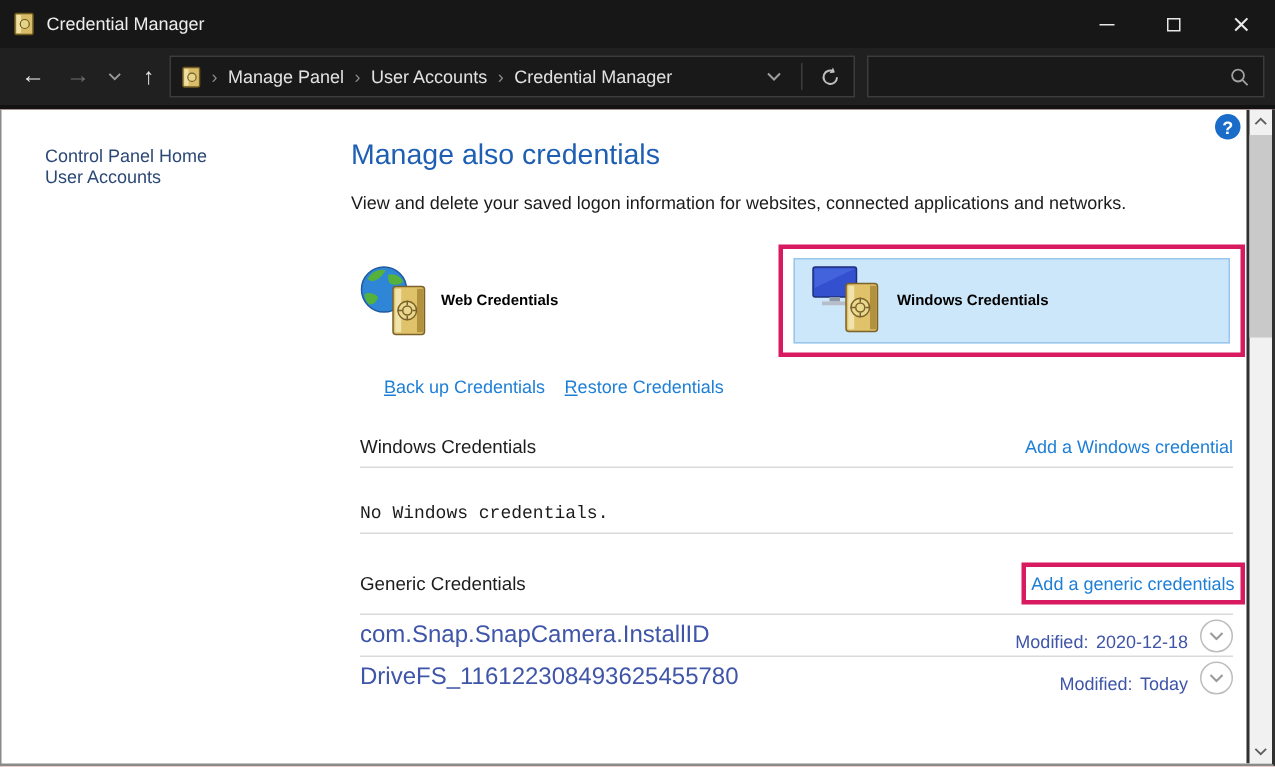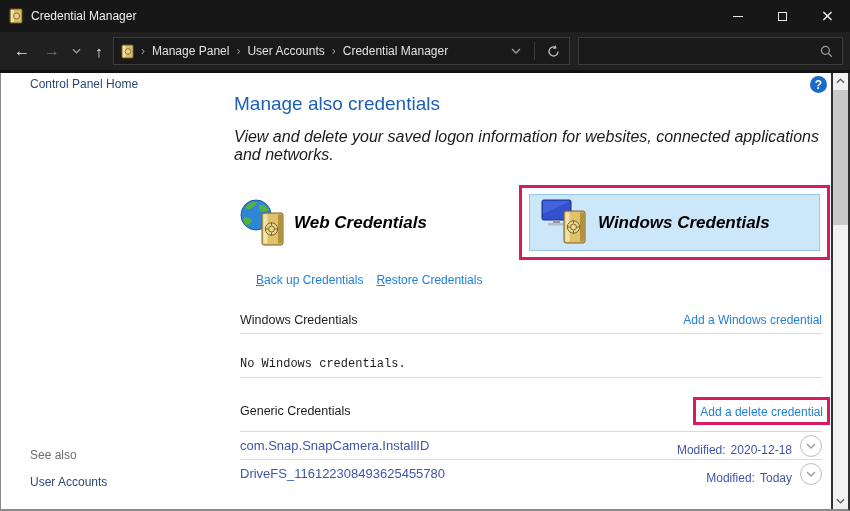--- a/index.html
+++ b/index.html
@@ -27,51 +27,51 @@
   .crumb-sep { color:#8f8f8f; }
   .addr-spacer { flex:1; }
   .addr-divider { width:1px; height:18px; background:#3c3c3c; }
   .addr-btn { display:flex; align-items:center; justify-content:center; width:22px; color:#9f9f9f; }
   .search-box { height:28px; flex:1; margin-left:8px; background:#191919; border:1px solid #3c3c3c; display:flex; align-items:center; padding:0 8px; }
   .search-box input { flex:1; min-width:0; background:transparent; border:none; outline:none; color:#ddd; font-size:12px; }
 
   
   .body { flex:1; display:flex; background:#fff; border-left:1px solid #8a8a8a; border-right:2px solid #303030; border-bottom:2px solid #8a8a8a; position:relative; overflow:hidden; }
 
-  .sidebar { flex:0 0 224px; padding:4px 0 20px 29px; display:flex; flex-direction:column; justify-content:space-between; font-size:12px; }
+  .sidebar { flex:0 0 224px; padding:24px 0 20px 29px; display:flex; flex-direction:column; justify-content:flex-start; font-size:12px; }
   .side-link { color:#2c4877; cursor:pointer; }
   .see-also { color:#6d6d6d; margin-bottom:13px; }
 
   .main { flex:1; min-width:0; padding:20px 9px 0 9px; }
   .page-title { font-size:19px; font-weight:400; color:#1E5FB4; }
-  .page-desc { margin-top:13px; font-size:16px; color:#1b1b1b;font-style:italic; }
+  .page-desc { margin-top:13px; font-size:12px; color:#1b1b1b; }
 
   .tiles-row { margin-top:21px; display:flex; align-items:center; }
   .tile { display:flex; align-items:center; }
   .tile-web { gap:7px; margin-left:6px; }
-  .tile-label { font-weight:bold; font-size:17px; color:#000;font-style:italic; }
+  .tile-label { font-weight:bold; font-size:10px; color:#000; }
   .annotation-box { margin-left:auto; margin-right:-8px; border:3px solid #D81B60; padding:6px 7px; }
   .tile-windows { width:291px; height:57px; background:#cde7fa; border:1px solid #98c6ec; gap:8px; padding-left:11px; }
 
   .actions-row { margin-top:13px; margin-left:22px; display:flex; gap:13px; }
   .link { color:#1E7FD6; font-size:12px; text-decoration:none; cursor:pointer; white-space:nowrap; }
   .accel { text-decoration:underline; }
 
   .section { margin-left:6px; }
   .sec-1 { margin-top:26px; }
   .sec-2 { margin-top:21px; }
   .sec-3 { margin-top:19px; }
   .section-head { display:flex; justify-content:space-between; align-items:center; }
   .sec-title { font-size:12.5px; color:#1c1c1c; }
   .rule { border-top:1px solid #d9d9d9; margin-top:6px; }
   .empty-text { margin-top:23px; font-size:12px; color:#1b1b1b;font-family:Liberation Mono, monospace; }
   .annotation-inline { border:3px solid #D81B60; padding:2px 4px; margin-right:-8px; }
 
   .entry-row { height:27px; display:flex; align-items:center; justify-content:space-between; }
-  .entry-name { color:#3F55A8; font-size:13px; cursor:pointer; }
+  .entry-name { color:#3F55A8; font-size:16px; cursor:pointer; }
   .entry-right { display:flex; align-items:flex-end; gap:8px; color:#3F55A8; font-size:12px; }
   .mod-label { margin-right:-3px; }
   .chev-btn { width:22px; height:22px; border-radius:50%; border:1px solid #bdbdbd; background:#fff; display:flex; align-items:center; justify-content:center; color:#9a9a9a; cursor:pointer; }
 
   .scrollbar { flex:0 0 17px; background:#f1f1f1; border-left:2px solid #303030; position:relative; }
   .sb-arrow { position:absolute; left:0; right:0; height:16px; display:flex; align-items:center; justify-content:center; color:#5f5f5f; }
   .sb-arrow.top { top:0; }
   .sb-arrow.bottom { bottom:0; }
   .sb-thumb { position:absolute; top:17px; left:0; right:0; height:135px; background:#c9c9c9; }
 
@@ -152,21 +152,20 @@
           </svg>
       </span>
     </div>
   </div>
 
   <div class="body">
 
     <div class="sidebar">
       <div class="side-link">Control Panel Home</div>
       <div>
-        <div class="see-also">See also</div>
         <div class="side-link">User Accounts</div>
       </div>
     </div>
 
     <div class="main">
       <div class="page-title">Manage also credentials</div>
       <div class="page-desc">View and delete your saved logon information for websites, connected applications and networks.</div>
 
       <div class="tiles-row">
         <div class="tile tile-web">
@@ -221,21 +220,21 @@
         <div class="rule"></div>
         <div class="empty-text">No Windows credentials.</div>
         <div class="rule"></div>
       </div>
 
 
       <div class="section sec-3">
         <div class="section-head">
           <span class="sec-title">Generic Credentials</span>
           <span class="annotation-inline">
-            <a class="link">Add a delete credential</a>
+            <a class="link">Add a generic credentials</a>
           </span>
         </div>
         <div class="rule"></div>
 
         <div class="entry-row">
           <a class="entry-name">com.Snap.SnapCamera.InstallID</a>
           <span class="entry-right">
             <span class="mod-label">Modified:</span>
             <span>2020-12-18</span>
             <span class="chev-btn">

